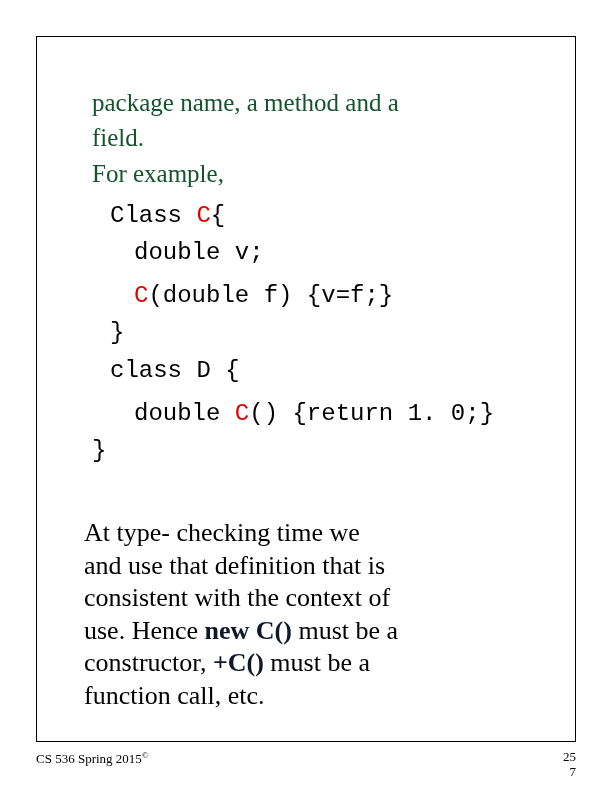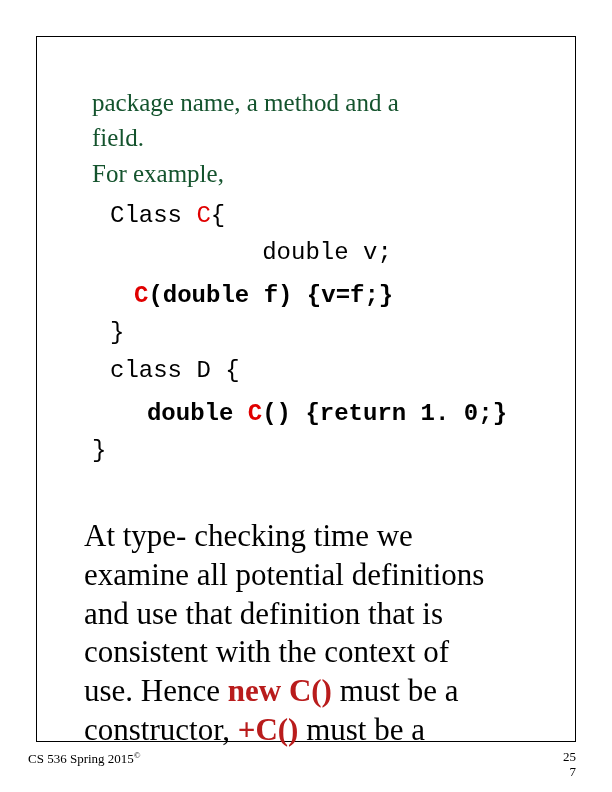--- a/index.html
+++ b/index.html
@@ -29,36 +29,36 @@
     }
     .code-block {
       font-family: 'Courier New', monospace;
       font-size: 24px;
       line-height: 1.55;
       color: black;
       margin-left: 18px;
       margin-top: 8px;
       margin-bottom: 6px;
     }
-    .code-indent-1 { margin-left: 24px; text-align: center; }
+    .code-indent-1 { margin-left: 24px; }
     .code-indent-2 { margin-left: 24px; }
-    .code-extra-gap { margin-top: 6px; font-weight: bold; }
+    .code-extra-gap { margin-top: 6px; }
     .red { color: #e00000; }
-    .red-bold { color: #b91c1c; font-weight: bold; }
+    .red-bold { color: #0f172a; font-weight: bold; }
     .para2 {
-      font-size: 31px;
+      font-size: 26px;
       line-height: 1.25;
       color: black;
       margin-left: -8px;
       margin-top: 48px;
     }
     .footer {
       position: absolute;
       bottom: 12px;
-      left: 28px;
+      left: 36px;
       right: 36px;
       display: flex;
       justify-content: space-between;
       align-items: flex-start;
       font-family: Georgia, 'Times New Roman', serif;
     }
     .footer-left {
       font-size: 13px;
       color: black;
     }
@@ -88,25 +88,25 @@
       <div class="code-indent-1"><span>double v;</span></div>
       <div class="code-indent-2 code-extra-gap"><span class="red">C</span><span>(double f) {v=f;}</span></div>
       <div><span>}</span></div>
       <div><span>class D {</span></div>
       <div class="code-indent-1 code-extra-gap"><span>double </span><span class="red">C</span><span>() {return 1. 0;}</span></div>
       <div style="margin-left:-18px;"><span>}</span></div>
     </div>
 
     <div class="para2">
       <div> At type- checking time we</div>
-      <div>examine all potential definitions</div>
       <div>and use that definition that is</div>
       <div>consistent with the context of</div>
       <div><span>use. Hence </span><span class="red-bold">new C()</span><span> must be a</span></div>
       <div><span>constructor, </span><span class="red-bold">+C()</span><span> must be a</span></div>
+      <div>function call, etc.</div>
     </div>
 
   </div>
 </div>
 
 <div class="footer">
   <div class="footer-left">
     <span>CS 536  Spring 2015</span><span class="copyright">©</span>
   </div>
   <div class="footer-right">

